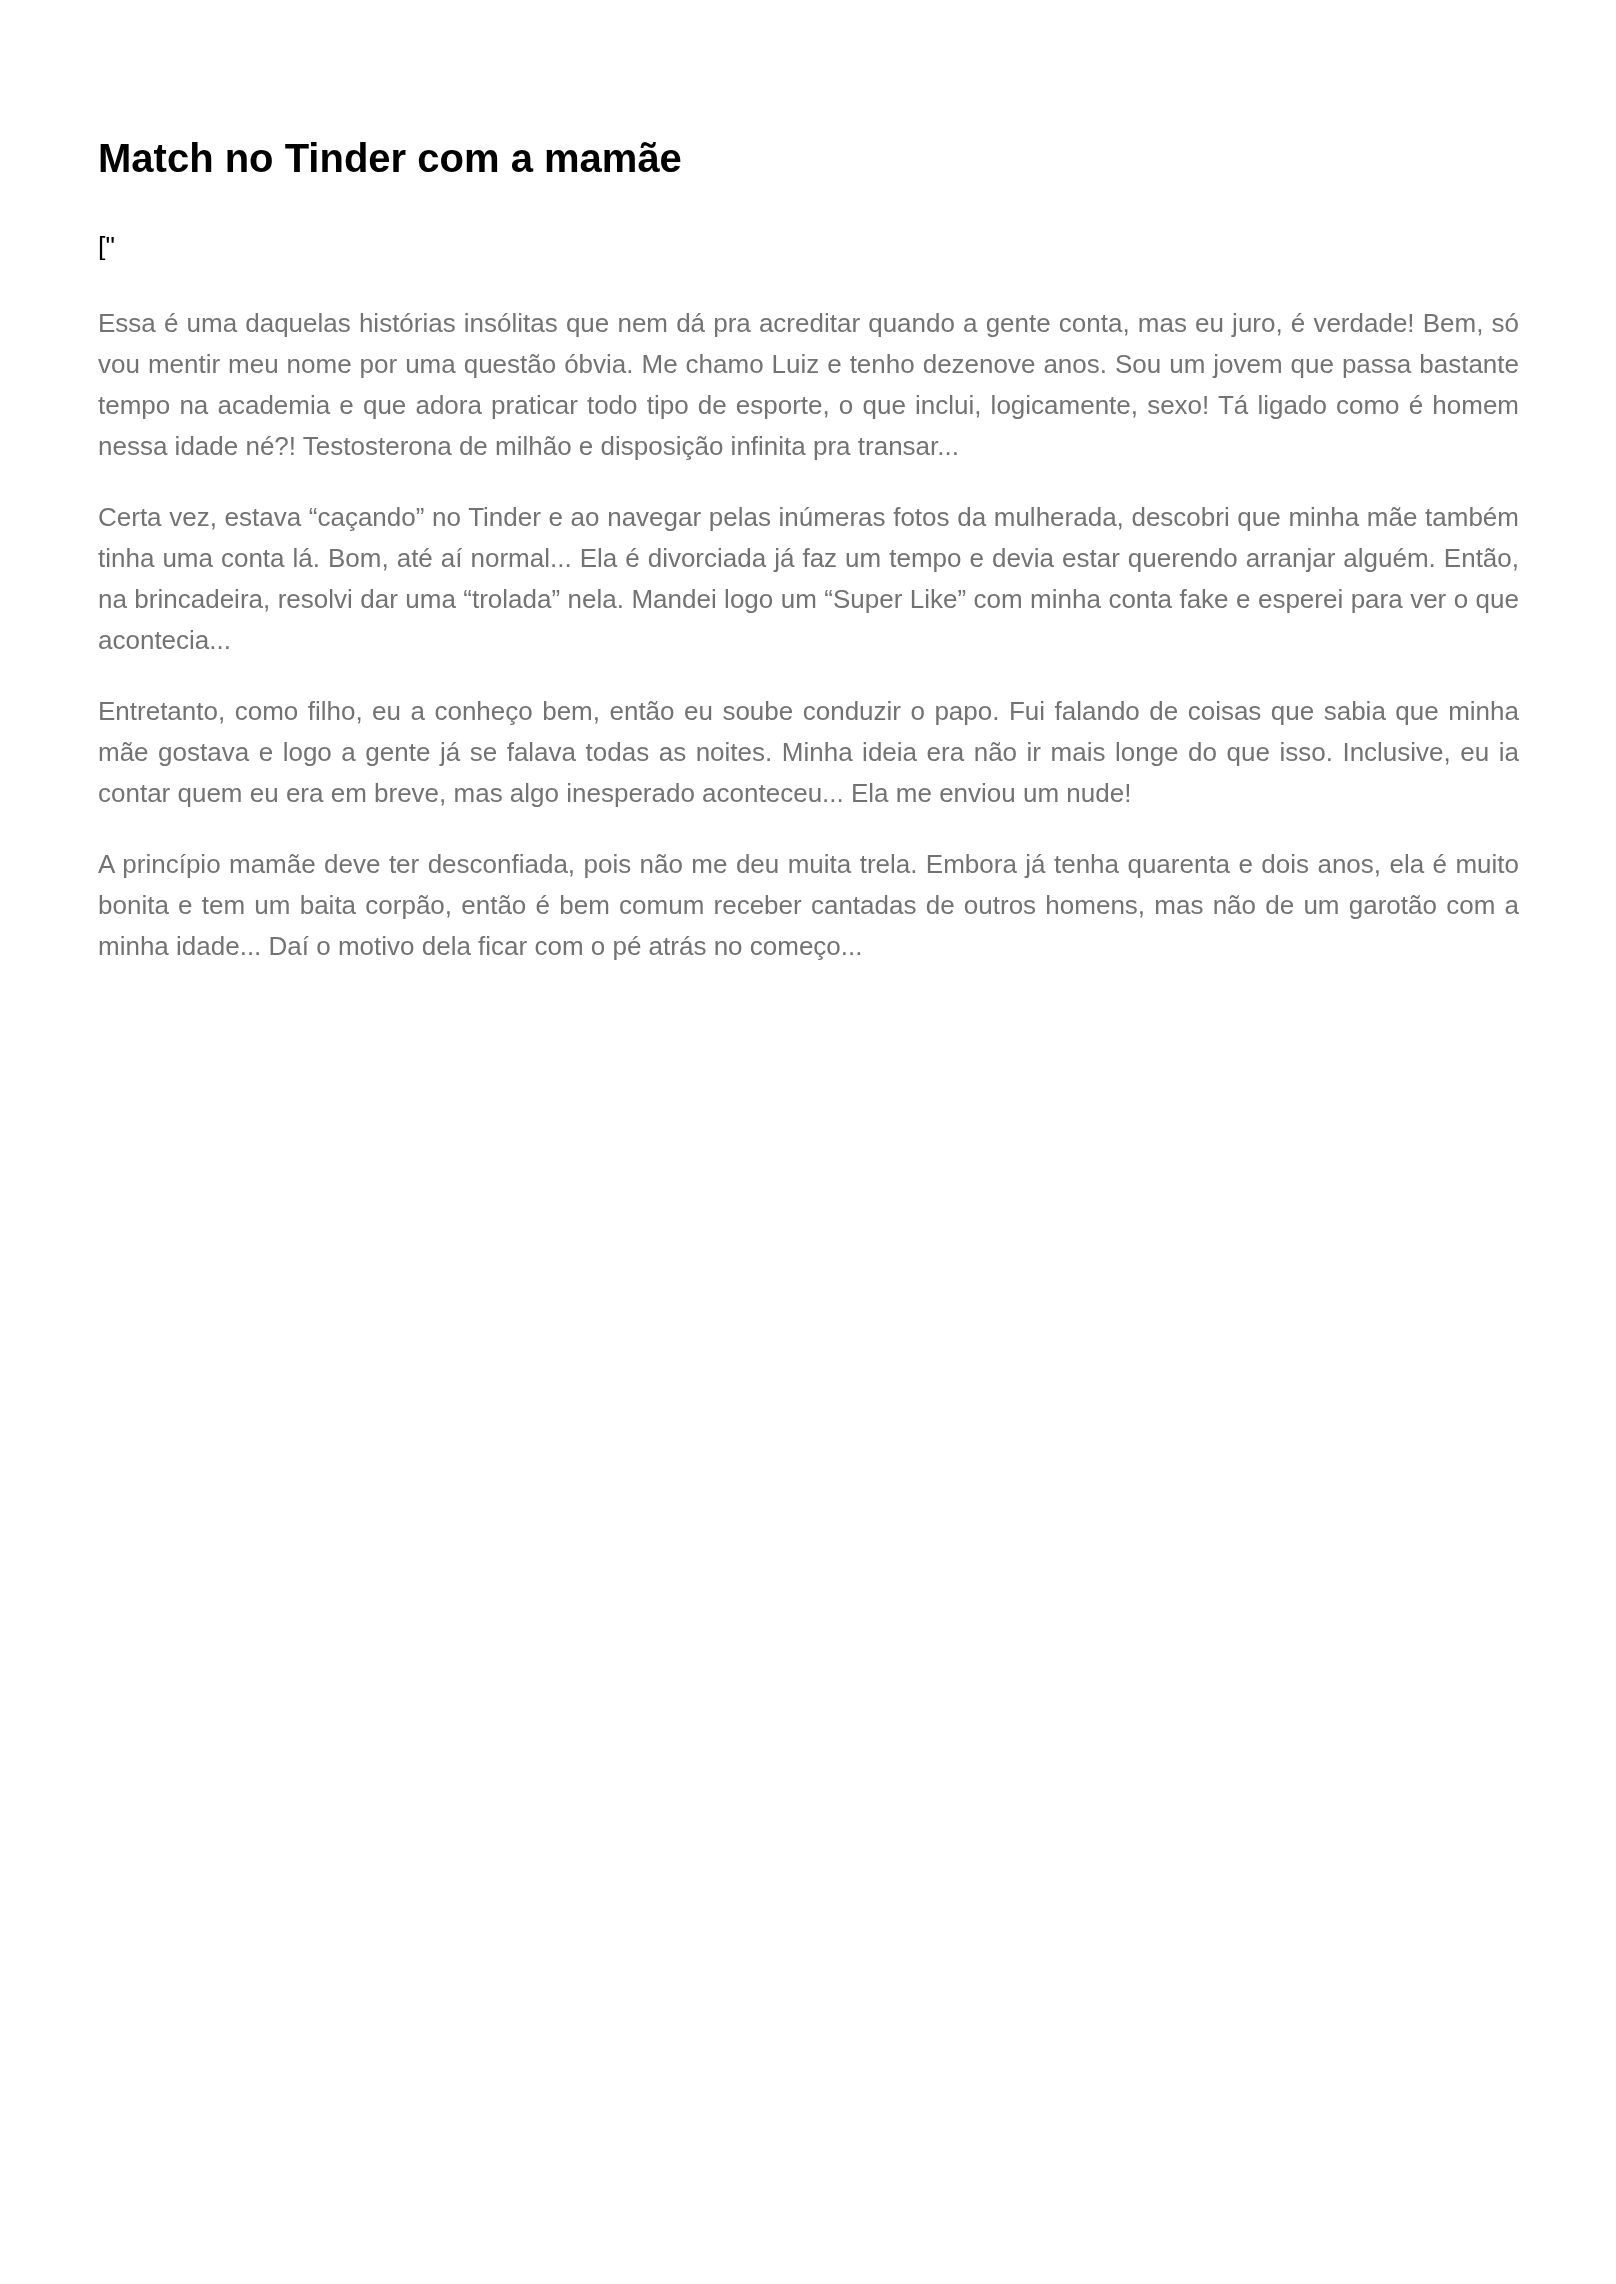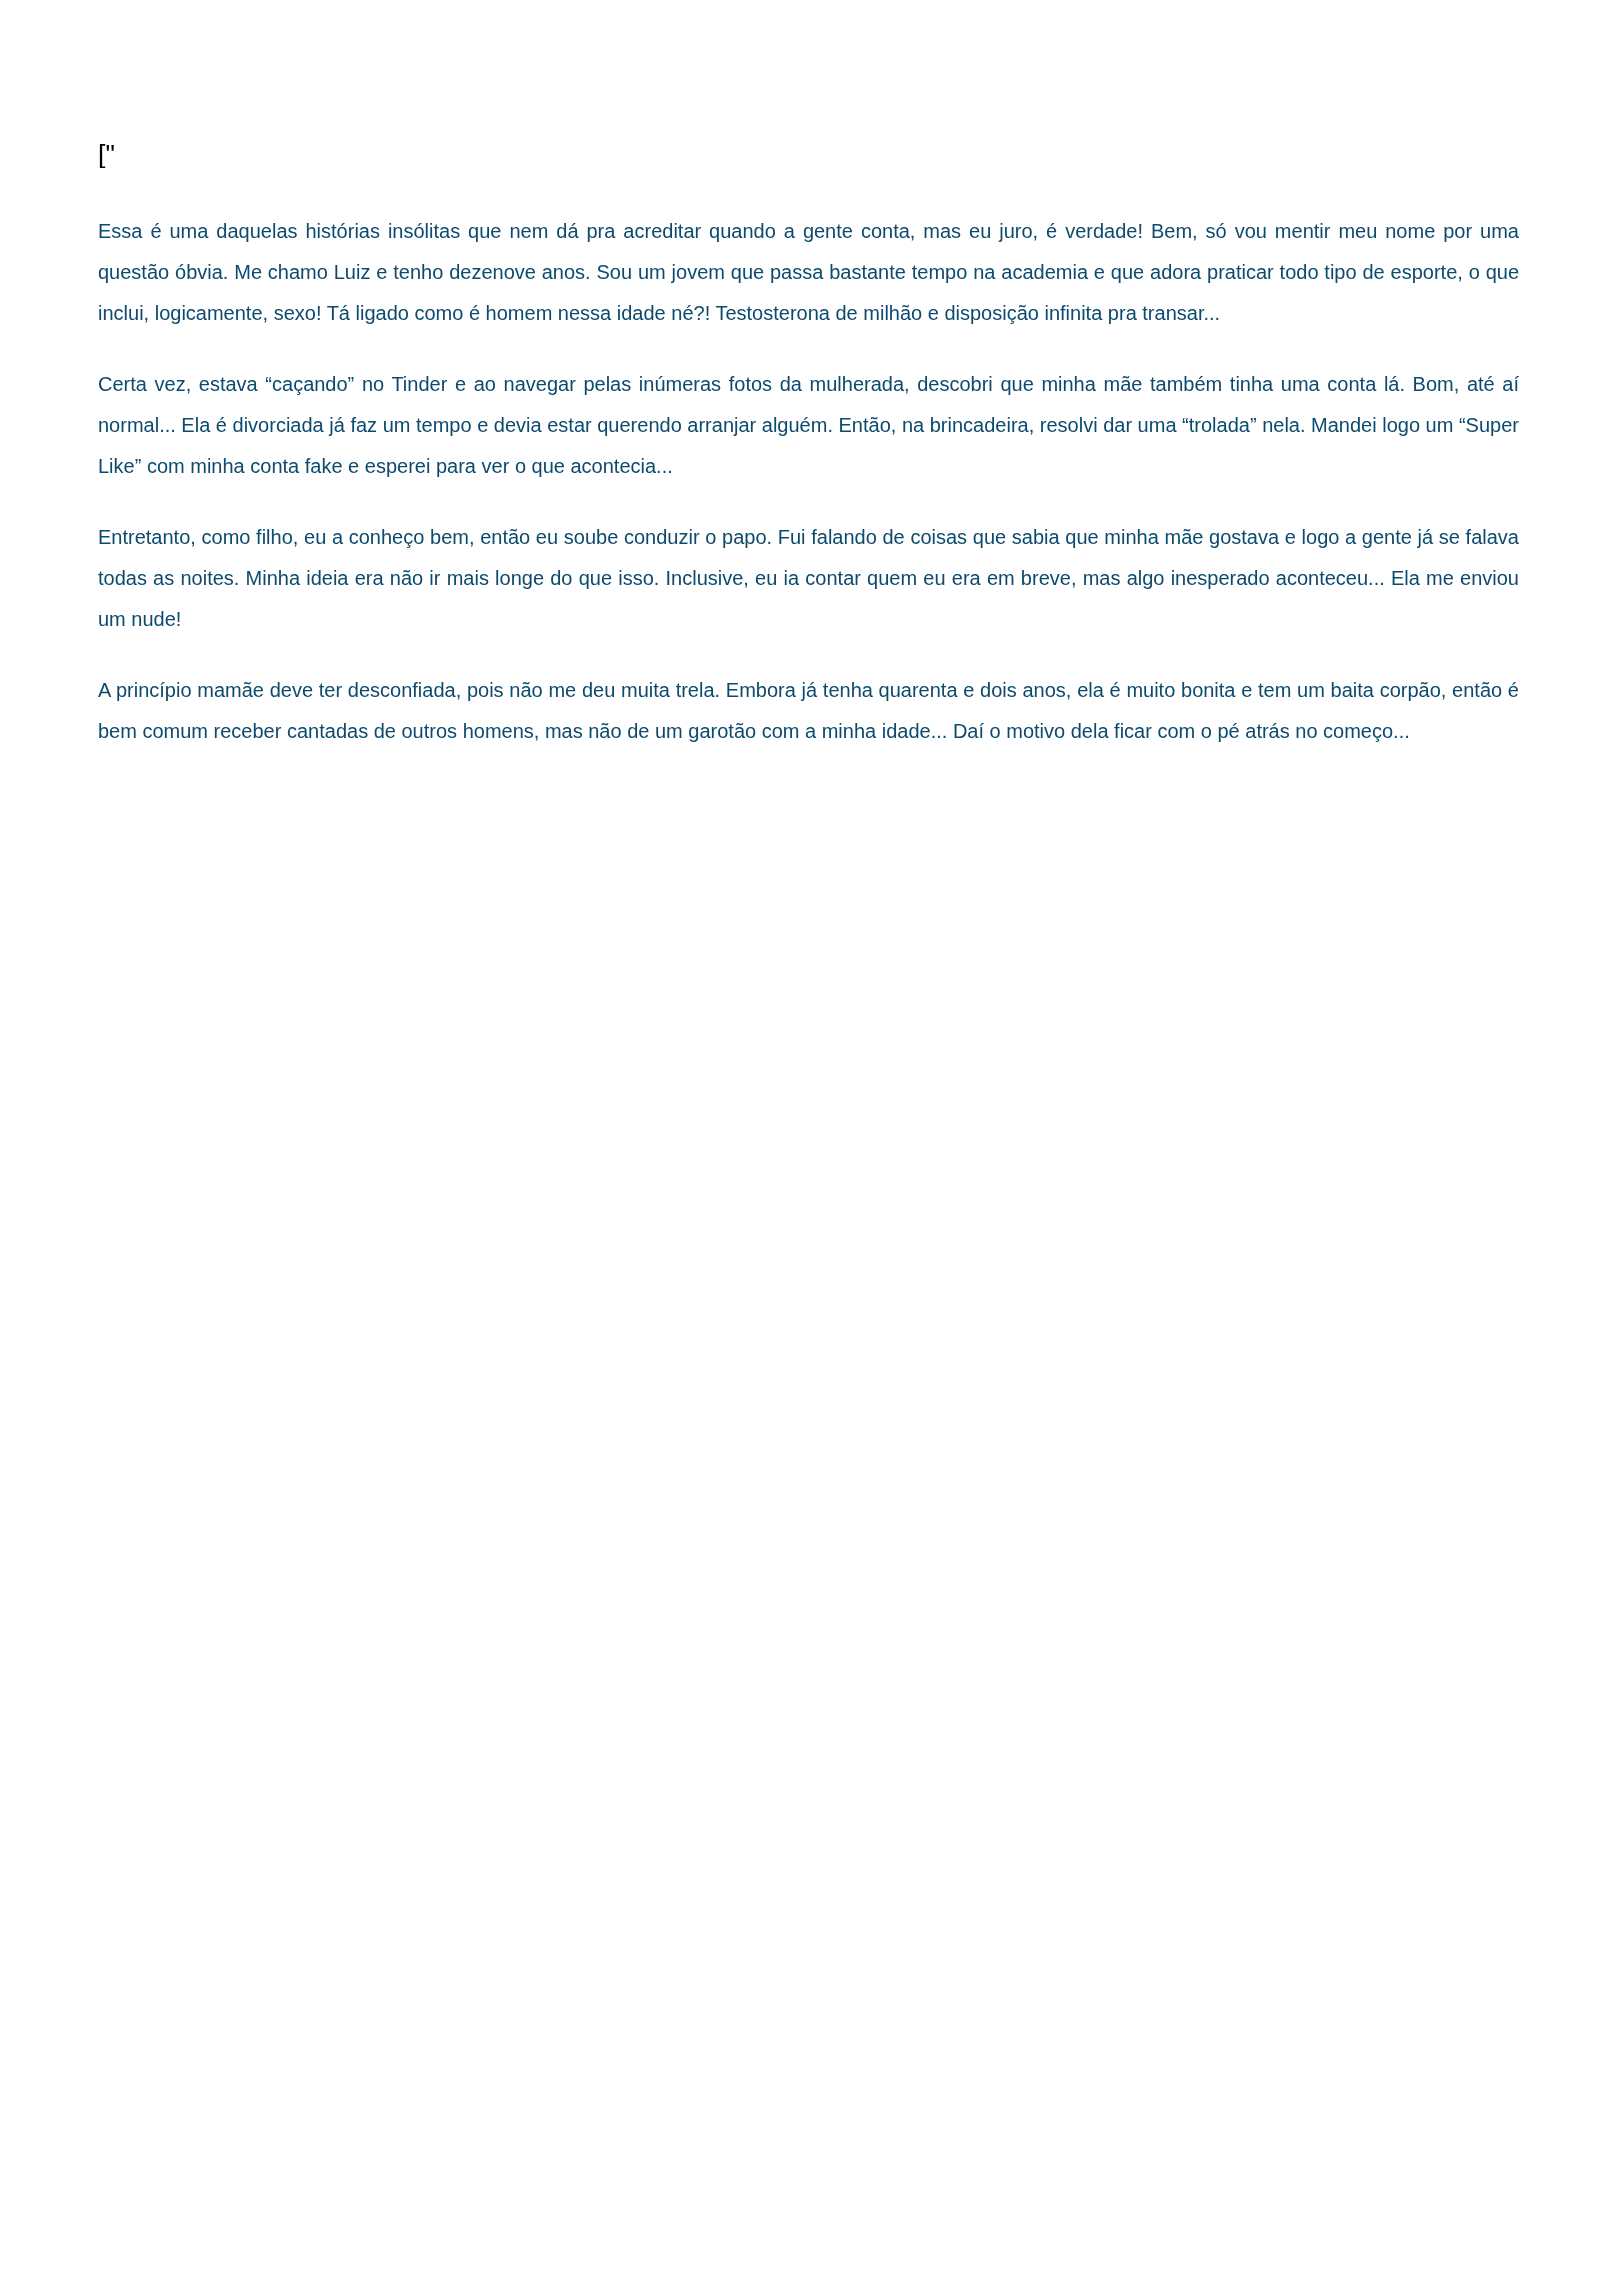--- a/index.html
+++ b/index.html
@@ -26,32 +26,33 @@
     color: #000000;
   }
   .artifact-prefix {
     font-size: 26.6px;
     line-height: 41px;
     margin: 0 0 36px 0;
     text-align: left;
     color: #000000;
   }
   .body-paragraph {
-    font-size: 20px;
+    font-size: 26px;
     line-height: 41px;
     margin: 0 0 30px 0;
     text-align: justify;
     text-justify: inter-word;
-    color: #0c4a6e;
+    color: #737373;
   }
 </style>
 </head>
 <body>
 
 <div class="page">
+  <h1 class="doc-title">Match no Tinder com a mamãe</h1>
 
   <p class="artifact-prefix">["</p>
 
   <p class="body-paragraph">Essa é uma daquelas histórias insólitas que nem dá pra acreditar quando a gente conta, mas eu juro, é verdade! Bem, só vou mentir meu nome por uma questão óbvia. Me chamo Luiz e tenho dezenove anos. Sou um jovem que passa bastante tempo na academia e que adora praticar todo tipo de esporte, o que inclui, logicamente, sexo! Tá ligado como é homem nessa idade né?! Testosterona de milhão e disposição infinita pra transar...</p>
 
 
   <p class="body-paragraph">Certa vez, estava “caçando” no Tinder e ao navegar pelas inúmeras fotos da mulherada, descobri que minha mãe também tinha uma conta lá. Bom, até aí normal... Ela é divorciada já faz um tempo e devia estar querendo arranjar alguém. Então, na brincadeira, resolvi dar uma “trolada” nela. Mandei logo um “Super Like” com minha conta fake e esperei para ver o que acontecia...</p>
 
   <p class="body-paragraph">Entretanto, como filho, eu a conheço bem, então eu soube conduzir o papo. Fui falando de coisas que sabia que minha mãe gostava e logo a gente já se falava todas as noites. Minha ideia era não ir mais longe do que isso. Inclusive, eu ia contar quem eu era em breve, mas algo inesperado aconteceu... Ela me enviou um nude!</p>
 

